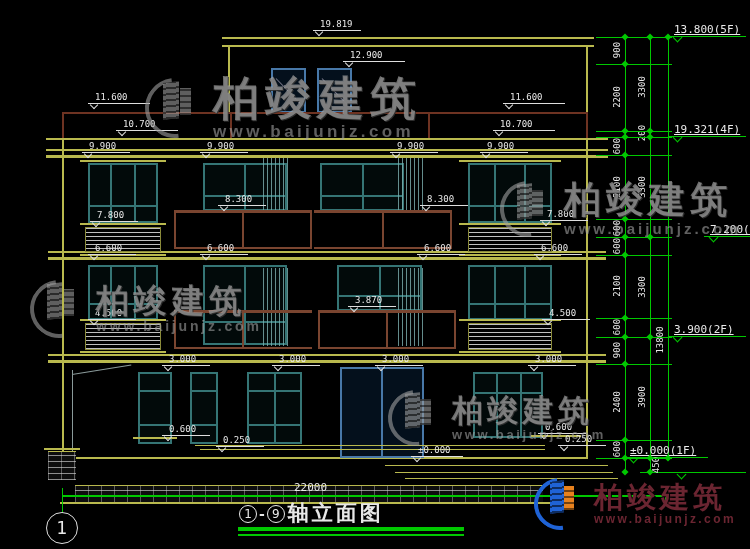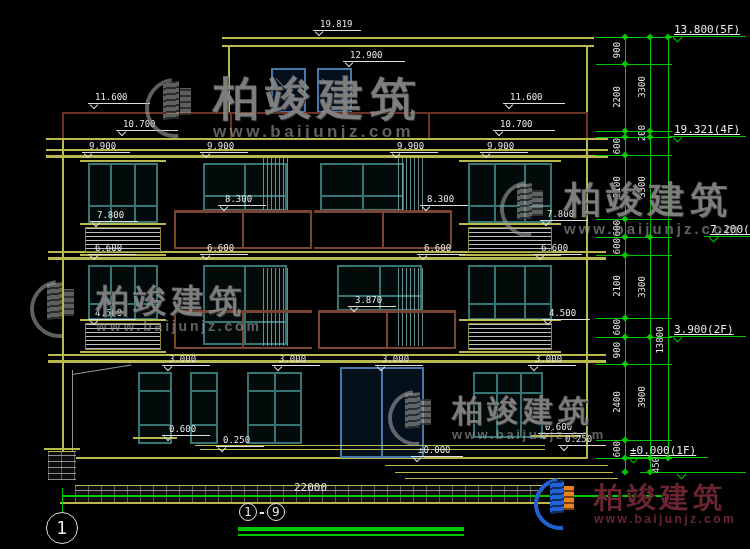--- a/index.html
+++ b/index.html
@@ -230,20 +230,21 @@
   <div class="txt" style="left:294px;top:481px">22000</div>
   <div class="gr" style="left:62px;top:497px;width:1px;height:16px"></div>
   <div class="bub" style="left:46px;top:512px">
       <span>1</span>
     </div>
 
   <div class="tb" style="left:239px;top:503px">
     <span class="circ">1</span>
       <span class="tb-dash">-</span>
       <span class="circ">9</span>
+    <span class="tb-title">轴立面图</span>
   </div>
   <div class="gr" style="left:238px;top:527px;width:226px;height:4px"></div>
   <div class="gr" style="left:238px;top:534px;width:226px;height:2px"></div>
 
 <div class="lvl" style="left: 313px; top: 19px;">
       <span class="lvl-t">19.819</span>
                <div class="lvl-line" style="width:48px"></div>
       <div class="lvl-tri"></div>
     </div>
     <div class="lvl" style="left: 343px; top: 50px;">

